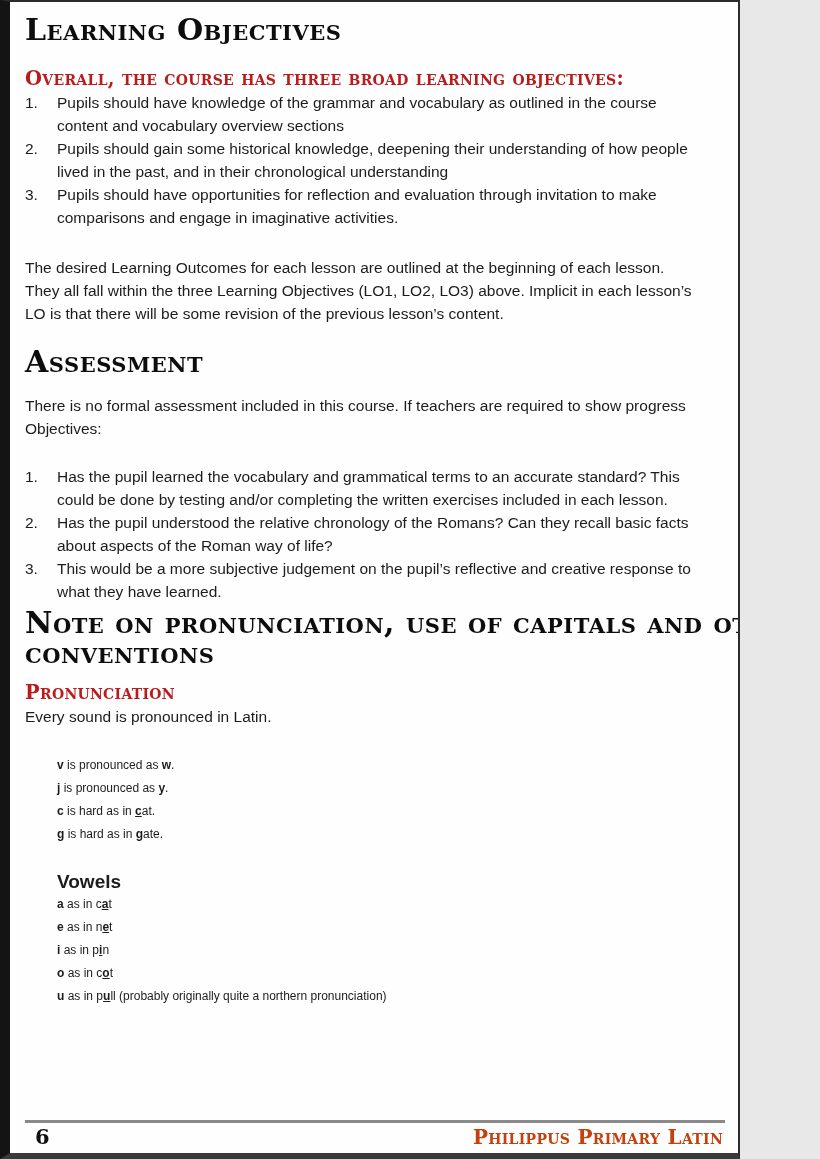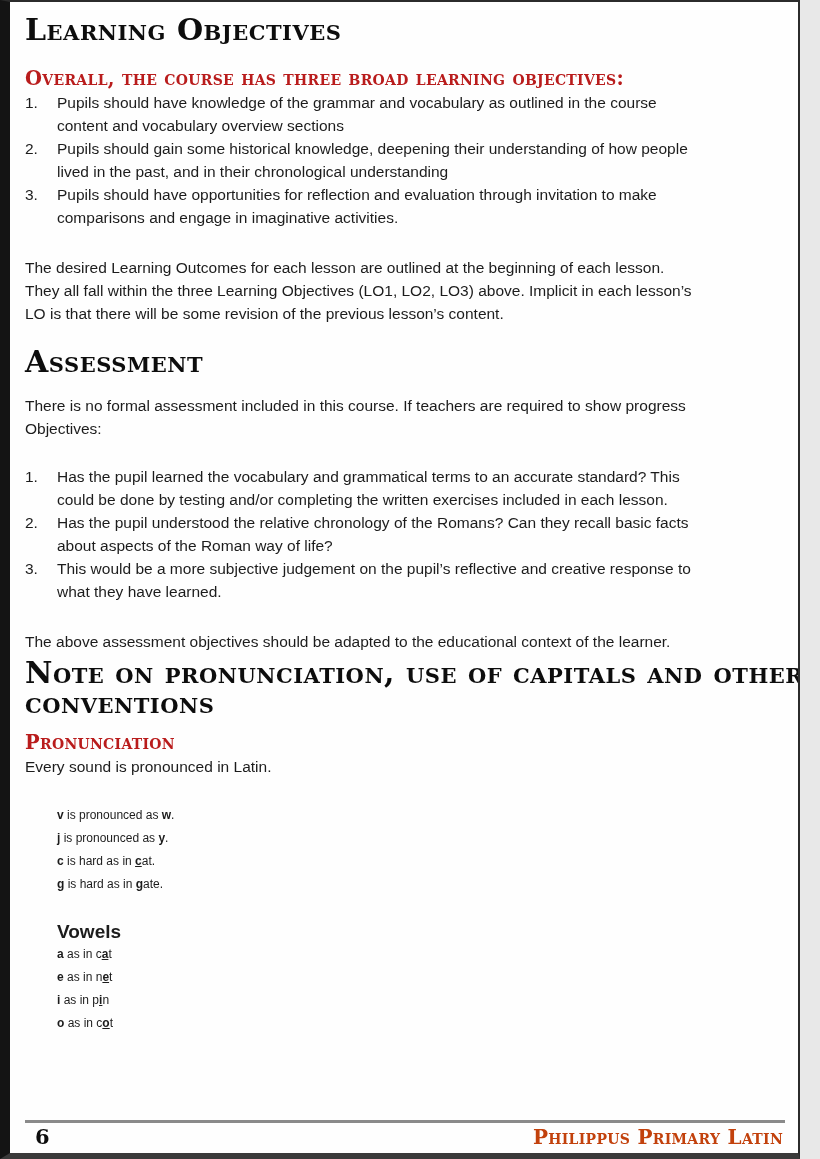--- a/index.html
+++ b/index.html
@@ -1,18 +1,18 @@
 <!DOCTYPE html>
 <html><head>
 <meta charset="utf-8">
 <style>
   html, body { margin: 0; padding: 0; background: #e8e8e8; }
   .page {
     position: relative;
-    width: 800px;
+    width: 740px;
     height: 1159px;
     box-sizing: border-box;
     background: #fefefe;
     border-left: 10px solid #141414;
     border-top: 2px solid #2b2b2b;
     border-right: 2px solid #2b2b2b;
     border-bottom: 6px solid #3a3a3a;
     overflow: hidden;
     font-family: "Liberation Sans", sans-serif;
     color: #1c1c1c;
@@ -147,23 +147,20 @@
       </div>
       <div class="item">
         <div class="num">3.</div>
         <div class="itemlines">
             <div class="tline">This would be a more subjective judgement on the pupil’s reflective and creative response to</div>
             <div class="tline">what they have learned.</div>
           </div>
       </div>
     </div>
 
-    <div class="bt" style="margin-top: 27px;">
-        <div class="tline">The above assessment objectives should be adapted to the educational context of the learner.</div>
-      </div>
 
     <div class="h1 multiline" style="margin-top: 5px;">
         <div class="tline">Note on pronunciation, use of capitals and other</div>
         <div class="tline">conventions</div>
       </div>
 
     <div class="h2" style="margin-top: 13px;">Pronunciation</div>
 
     <div class="bt">
       <div class="tline">Every sound is pronounced in Latin.</div>
@@ -175,20 +172,21 @@
       <div class="rich-line"><span style="font-weight: bold;">c</span><span> is hard as in </span><span style="font-weight: bold; text-decoration: underline;">c</span><span>at.</span></div>
       <div class="rich-line"><span style="font-weight: bold;">g</span><span> is hard as in </span><span style="font-weight: bold; text-decoration: underline;">g</span><span>ate.</span></div>
     </div>
 
     <div class="indented" style="margin-top: 24px;">
       <div class="bold-label">Vowels</div>
       <div class="rich-line"><span style="font-weight: bold;">a</span><span> as in c</span><span style="font-weight: bold; text-decoration: underline;">a</span><span>t</span></div>
       <div class="rich-line"><span style="font-weight: bold;">e</span><span> as in n</span><span style="font-weight: bold; text-decoration: underline;">e</span><span>t</span></div>
       <div class="rich-line"><span style="font-weight: bold;">i</span><span> as in p</span><span style="font-weight: bold; text-decoration: underline;">i</span><span>n</span></div>
       <div class="rich-line"><span style="font-weight: bold;">o</span><span> as in c</span><span style="font-weight: bold; text-decoration: underline;">o</span><span>t</span></div>
+      <div class="rich-line"><span style="font-weight: bold;">u</span><span> as in p</span><span style="font-weight: bold; text-decoration: underline;">u</span><span>ll (probably originally quite a northern pronunciation)</span></div>
     </div>
 
   </div>
 
   <div class="footer">
     <div class="footer-rule"></div>
     <div class="footer-row">
       <div class="page-number">6</div>
       <div class="book-title">Philippus Primary Latin</div>
     </div>

